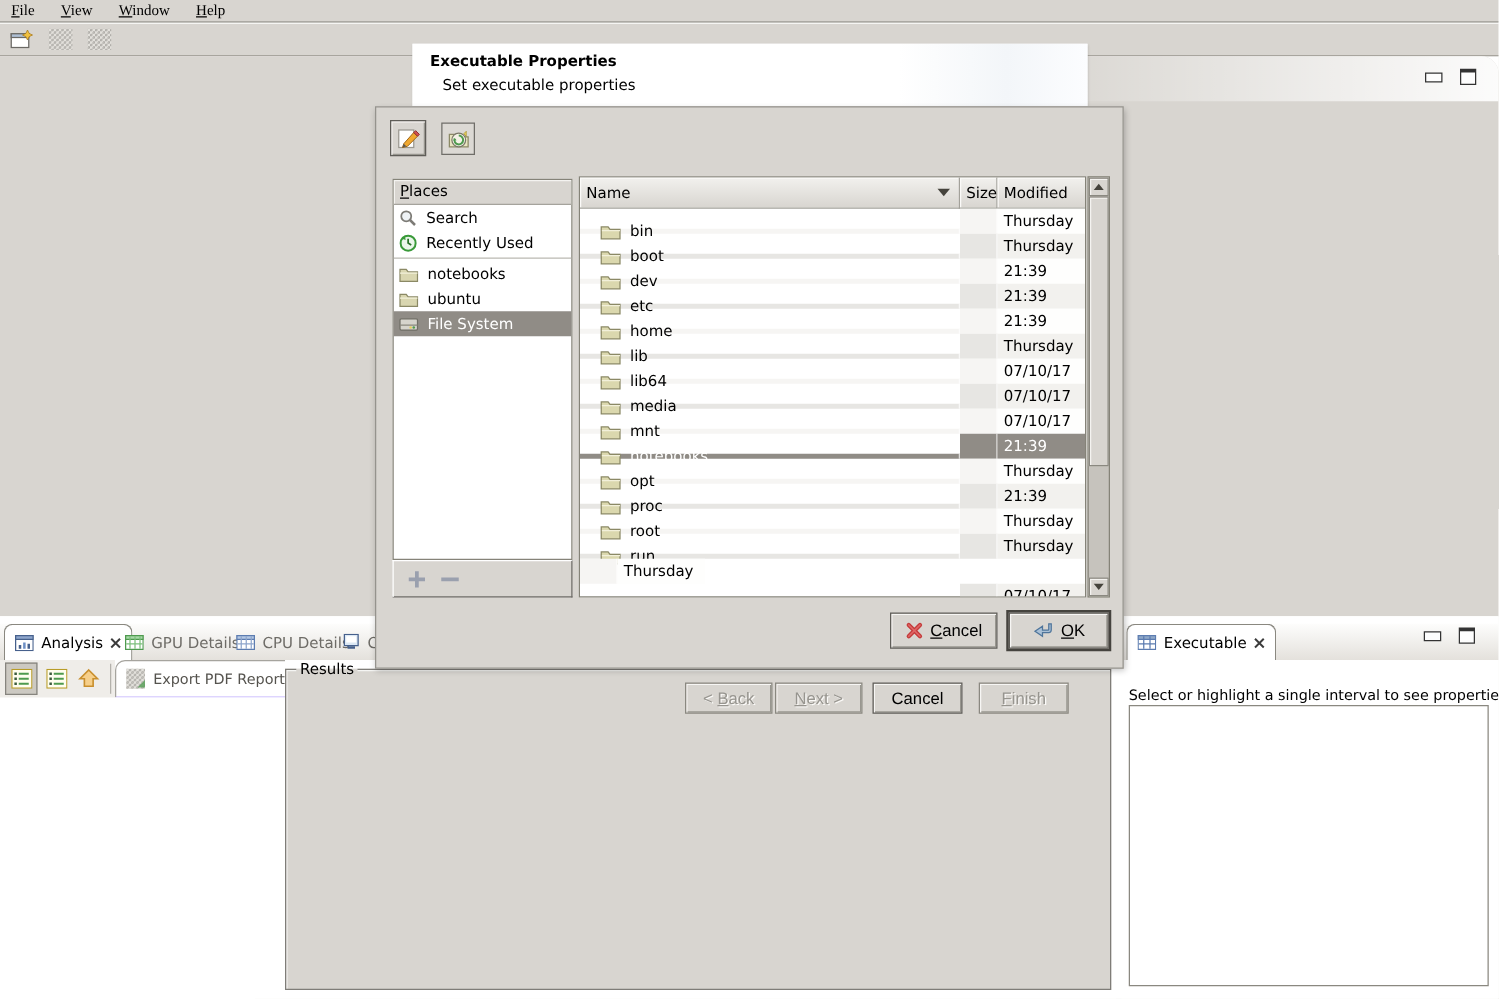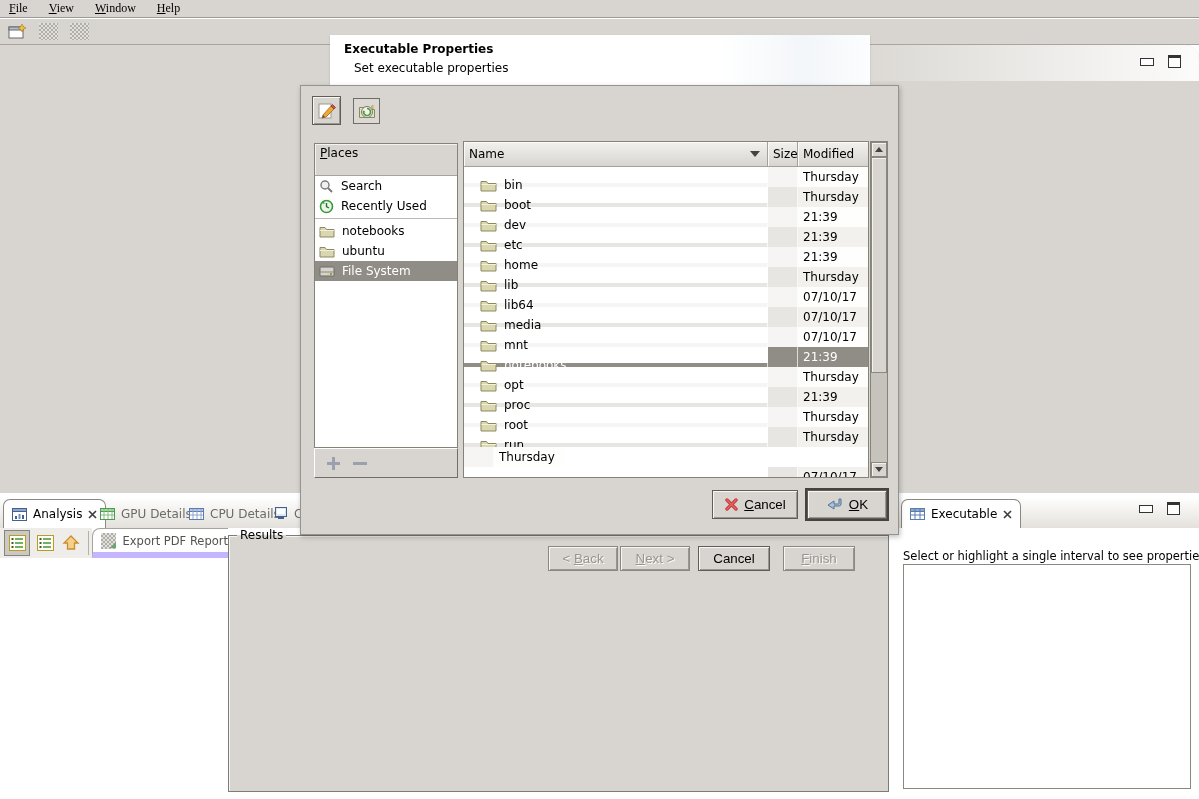--- a/index.html
+++ b/index.html
@@ -55,21 +55,21 @@
   .etab { position:absolute; top:0; height:29px; display:flex; align-items:center; gap:6px; padding:0 8px; }
   .etab.active { background:#fff; border:1px solid #8a8880; border-bottom:none;
                  border-radius:7px 7px 0 0; }
   .etab .lbl { white-space:nowrap; }
   .etab.inactive .lbl { color:#6e6c67; }
   .view-toolbar { position:absolute; left:0; top:35px; width:92px; height:30px; background:#efede9; }
   .vtb-btn { position:absolute; top:2px; width:26px; height:26px; display:flex; align-items:center; justify-content:center; }
   .vtb-btn.pressed { background:#ccc9c2; border:1px solid #86847e; }
   .vtb-sep { position:absolute; left:88px; top:3px; width:1px; height:24px; background:#b3b1ab; }
   .export-tab { position:absolute; left:92px; top:35px; width:136px; height:30px; background:#fff;
-                border-top:1px solid #a6a49e; border-left:1px solid #a6a49e; border-bottom:6px solid #c4b5fd;
+                border-top:1px solid #a6a49e; border-left:1px solid #a6a49e; border-bottom:1px solid #c4b5fd;
                 border-top-left-radius:8px; display:flex; align-items:center; gap:7px; padding-left:8px; }
   .export-label { color:#55534e; font-size:11.5px; white-space:nowrap; }
 
   
   .props-panel { left:897px; top:493px; width:302px; height:306px; background:#fff; }
   .props-tabrow { position:absolute; left:0; top:6px; width:302px; height:29px;
                   background:linear-gradient(180deg,#fdfdfc,#e4e1dc); }
   .props-hint { position:absolute; left:6px; top:56px; font-size:11.5px; white-space:nowrap; }
   .props-box { position:absolute; left:6px; top:71px; width:288px; height:225px;
                border:1px solid #8a8880; background:#fff; }
@@ -78,21 +78,21 @@
   .dialog { left:300px; top:85px; width:599px; height:450px; background:#d8d5d0;
             border:1px solid #95938d; box-shadow:1px 2px 5px rgba(0,0,0,.25); z-index:50; }
   .dlg-btn1 { position:absolute; left:11px; top:10px; width:29px; height:29px; background:#d8d5d0;
               border:1px solid #5f5d58; box-shadow:inset 1px 1px 0 #f7f6f4, inset -1px -1px 0 #98968f;
               display:flex; align-items:center; justify-content:center; }
   .dlg-btn2 { position:absolute; left:52px; top:12px; width:27px; height:26px; background:#dcd9d4;
               border:1px solid #6f6d68; display:flex; align-items:center; justify-content:center; }
 
   .places { position:absolute; left:13px; top:57px; width:144px; height:305px; background:#fff;
             border:1px solid #858378; }
-  .places-header { height:32px; background:#d8d5d0; border-bottom:1px solid #a5a39c;
+  .places-header { height:20px; background:#d8d5d0; border-bottom:1px solid #a5a39c;
                    box-shadow:inset 1px 1px 0 #f4f3f0; padding:2px 0 0 5px; }
   .place-item { height:20px; display:flex; align-items:center; gap:7px; padding-left:4px; }
   .place-item.selected { background:#908c86; color:#fff; }
   .places-sep { height:1px; background:#bbb9b2; margin:2px 0; }
   .places-bar { position:absolute; left:13px; top:362px; width:144px; height:30px; background:#d8d5d0;
                 border:1px solid #6f6d68; border-top-color:#fff; border-left-color:#fff; }
   .pm-plus, .pm-minus { position:absolute; }
   .pm-plus { left:12px; top:8px; width:13px; height:13px; }
   .pm-plus:before { content:""; position:absolute; left:5px; top:0; width:3px; height:13px; background:#9aa0ae; }
   .pm-plus:after  { content:""; position:absolute; left:0; top:5px; width:13px; height:3px; background:#9aa0ae; }

